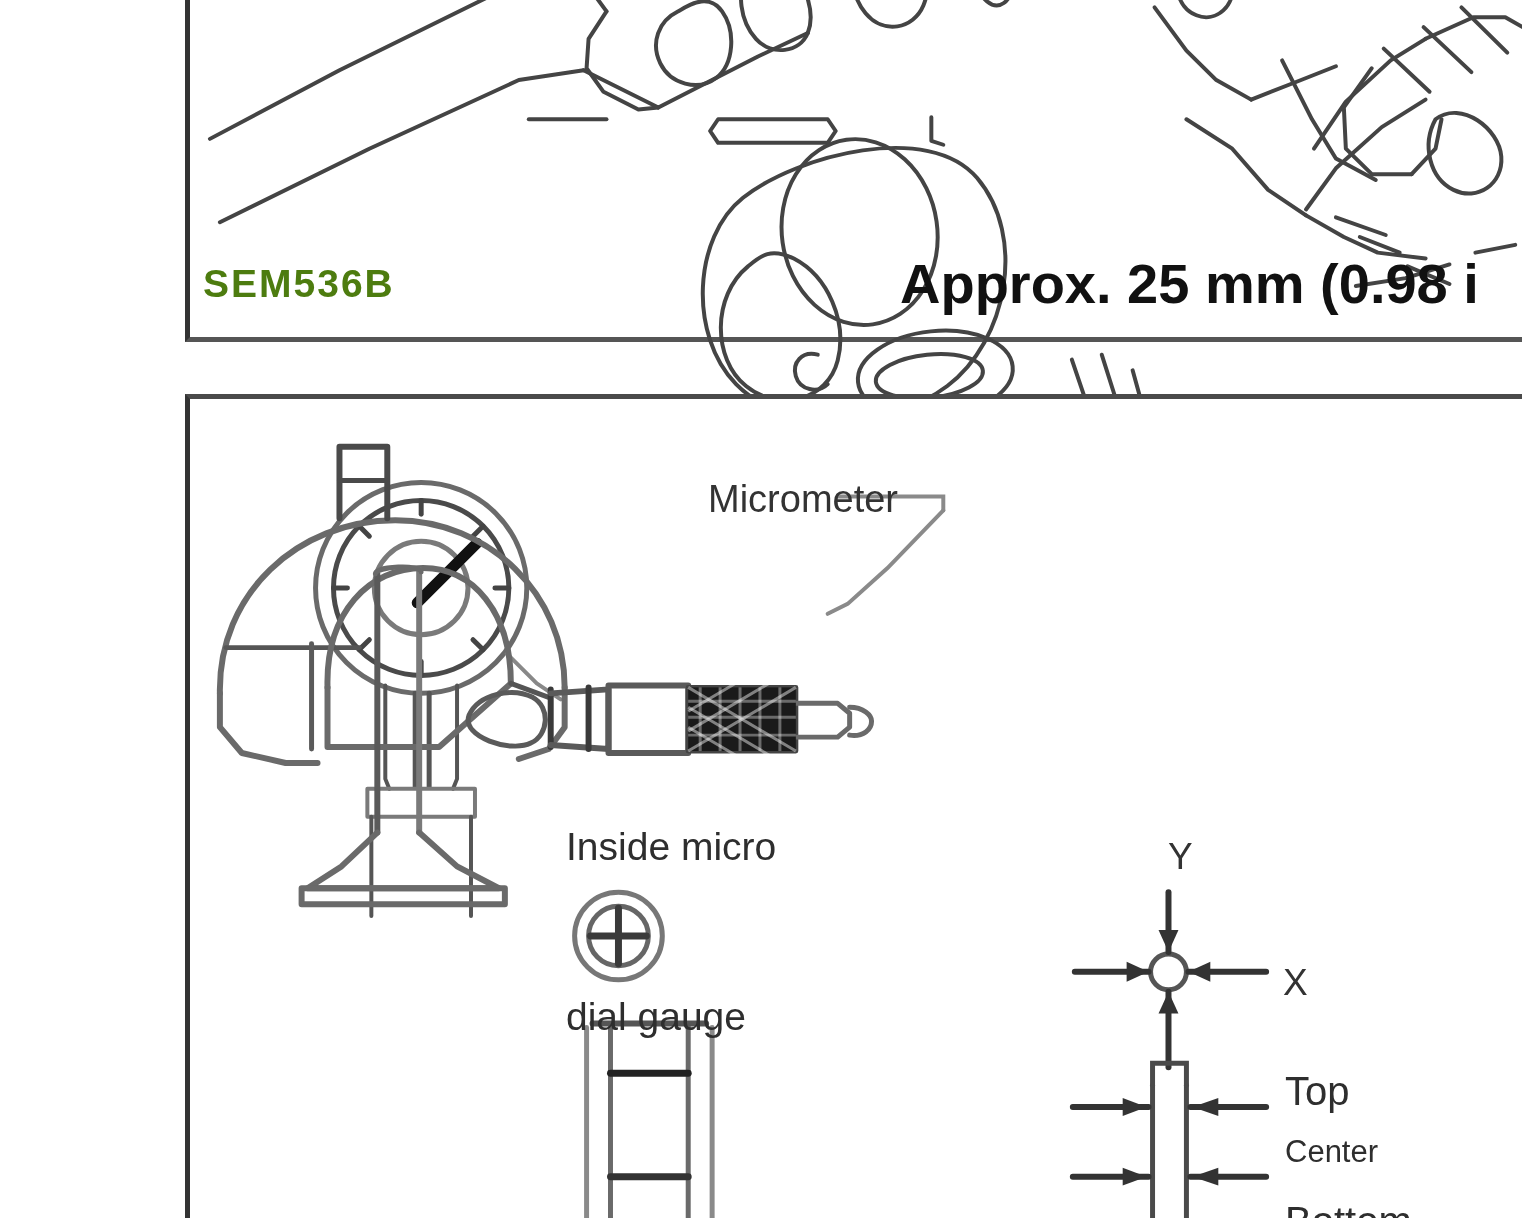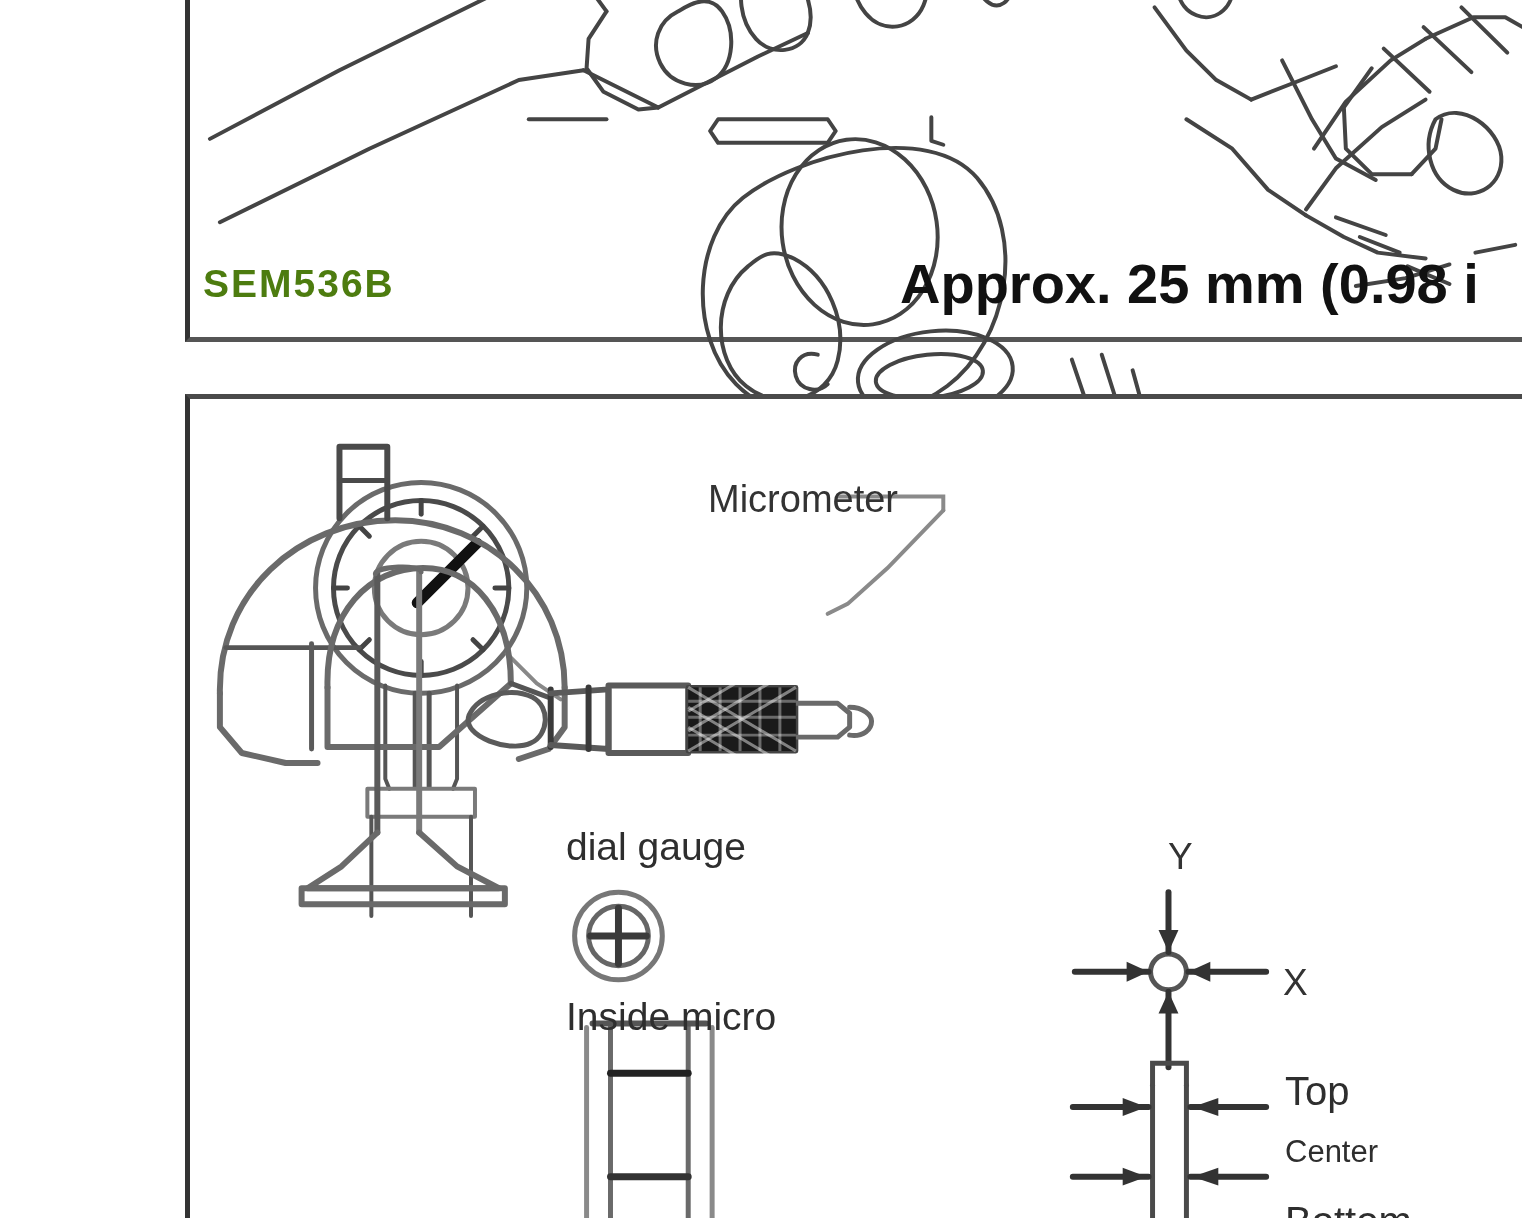--- a/index.html
+++ b/index.html
@@ -332,22 +332,22 @@
   </svg>
 </div>
 
 <div class="label lbl-figure-id">SEM536B</div>
 
 <div class="label lbl-approx">Approx. 25 mm (0.98 i</div>
 
 <div class="label lbl-micrometer">Micrometer</div>
 
 <div class="label lbl-inside-gauge">
+  <div>Inside micro</div>
   <div>dial gauge</div>
-  <div>Inside micro</div>
 </div>
 
 <div class="label lbl-axis-y">Y</div>
 
 <div class="label lbl-axis-x">X</div>
 
 <div class="label lbl-pos-top">Top</div>
 
 <div class="label lbl-pos-center">Center</div>
 

